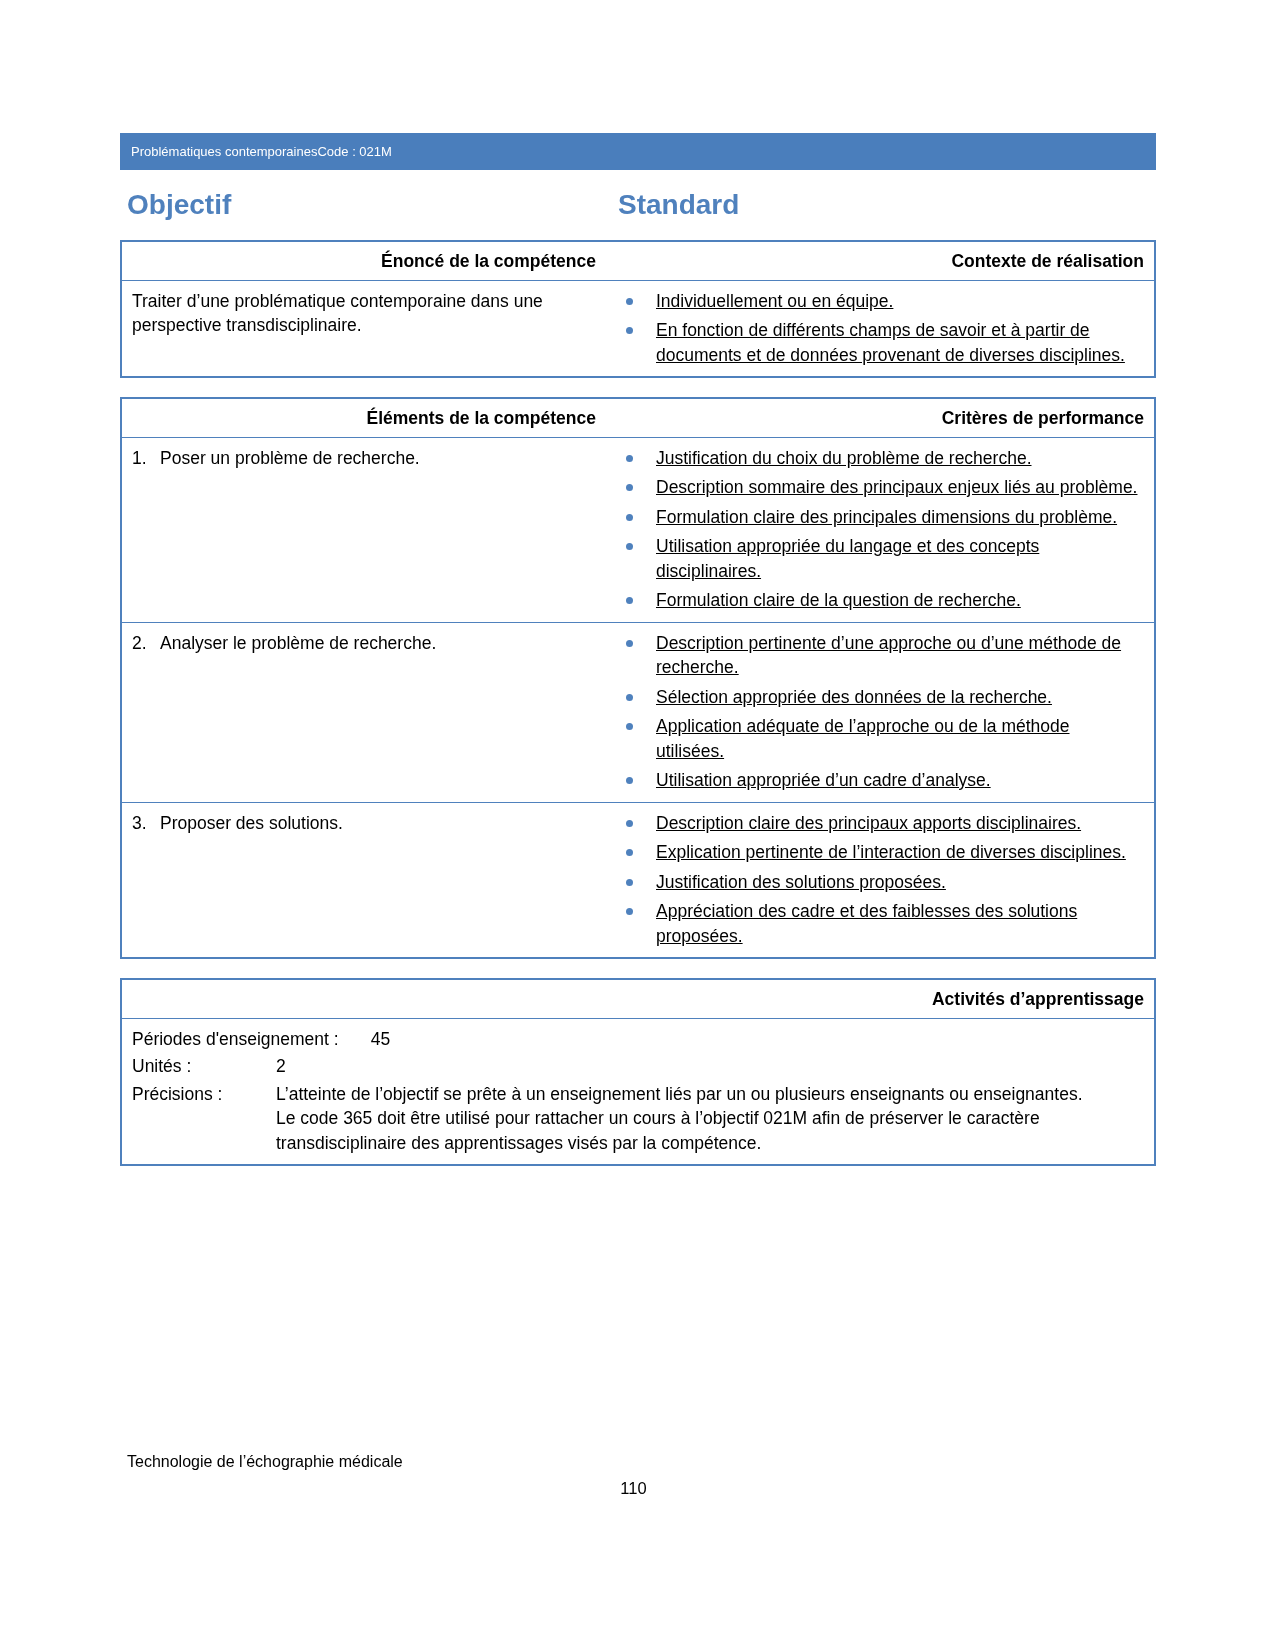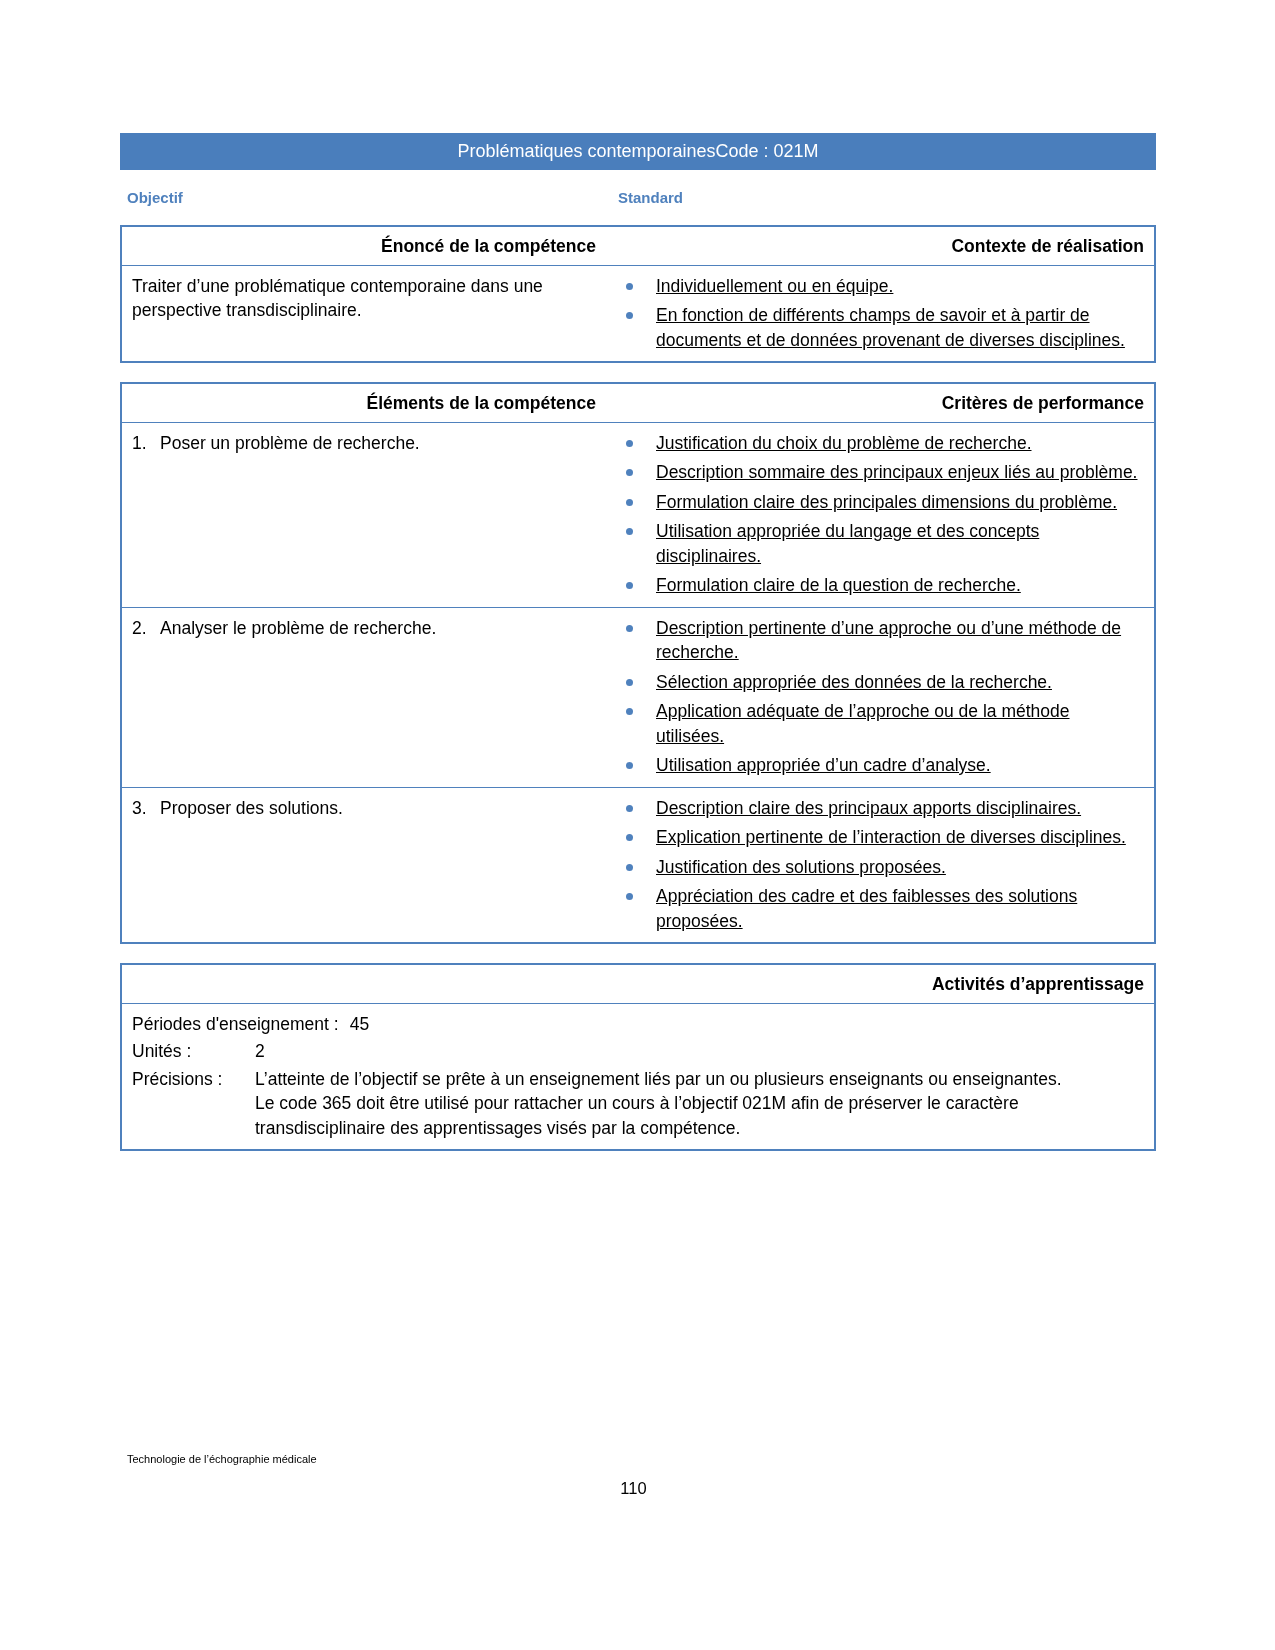--- a/index.html
+++ b/index.html
@@ -17,33 +17,33 @@
     left: 120px;
     top: 133px;
     width: 1036px;
   }
   
   .header-bar {
     background: var(--bar-bg, #4a7ebc);
     color: var(--bar-text, #ffffff);
     height: 37px;
     display: flex;
-    justify-content: center;
+    justify-content: flex-start;
     align-items: center;
     padding: 14px 11px;
-    font-size: 18px;
+    font-size: 13px;
     box-sizing: border-box;
   }
   
   .headings {
     display: flex;
     margin-top: 19px;
     color: var(--accent, #4f81bd);
     font-weight: bold;
-    font-size: 15px;
+    font-size: 28px;
   }
   .headings .h-left { width: 488px; padding-left: 7px; box-sizing: border-box; }
   .headings .h-right { padding-left: 10px; }
 
   
   table.doc-table {
     width: 100%;
     border-collapse: collapse;
     table-layout: fixed;
     border: 2px solid var(--accent, #4f81bd);
@@ -84,31 +84,31 @@
     left: 10px;
     top: 9px;
     width: 7px;
     height: 7px;
     border-radius: 50%;
     background: var(--accent, #4f81bd);
   }
   ul.bullets li:last-child { margin-bottom: 0; }
 
   
-  .field-row { display: flex; align-items: flex-start; margin-bottom: 3px; }
+  .field-row { display: flex; align-items: flex-start; margin-bottom: 3px; gap: 21px; }
   .field-row:last-child { margin-bottom: 0; }
   .field-label { flex: 0 0 auto; min-width: 112px; margin-right: 11px; }
   .field-value { flex: 1; }
 
   
   .footer-doc {
     position: absolute;
     left: 127px;
     top: 1453px;
-    font-size: 11px;
+    font-size: 16px;
   }
   .page-num {
     position: absolute;
     left: 0;
     top: 1479px;
     width: 1267px;
     text-align: center;
     font-size: 16.5px;
   }
 </style>

